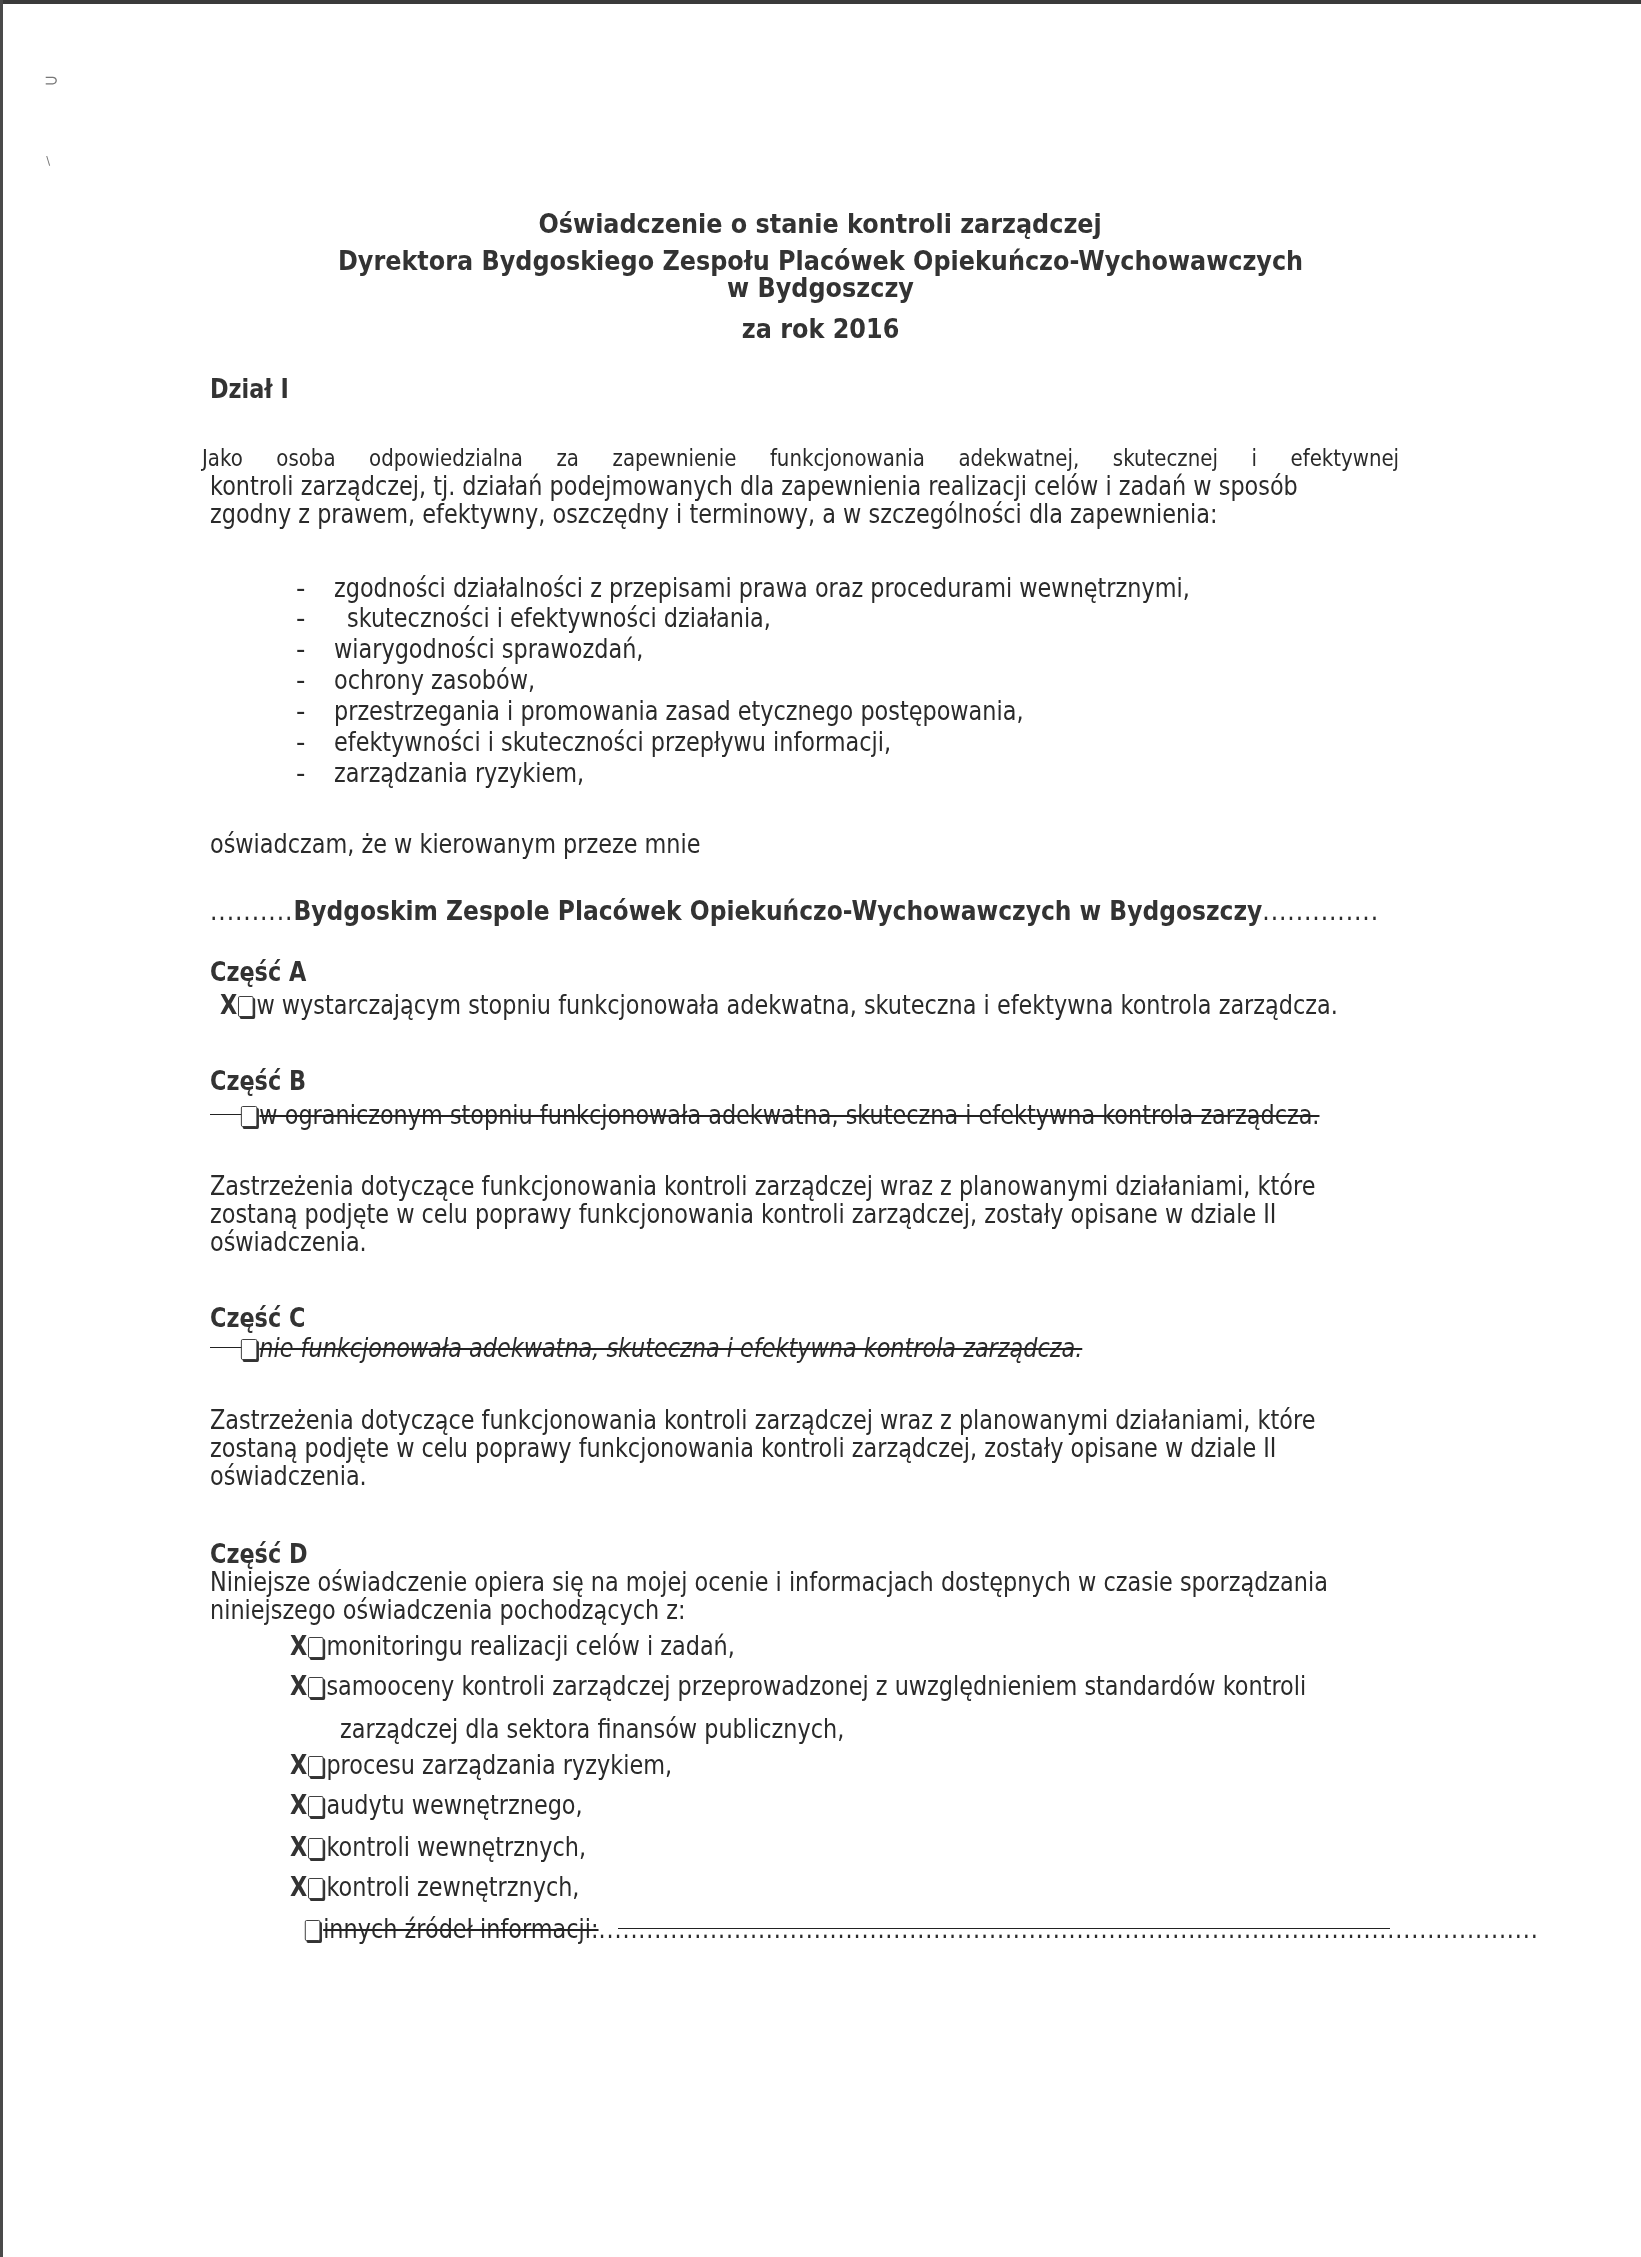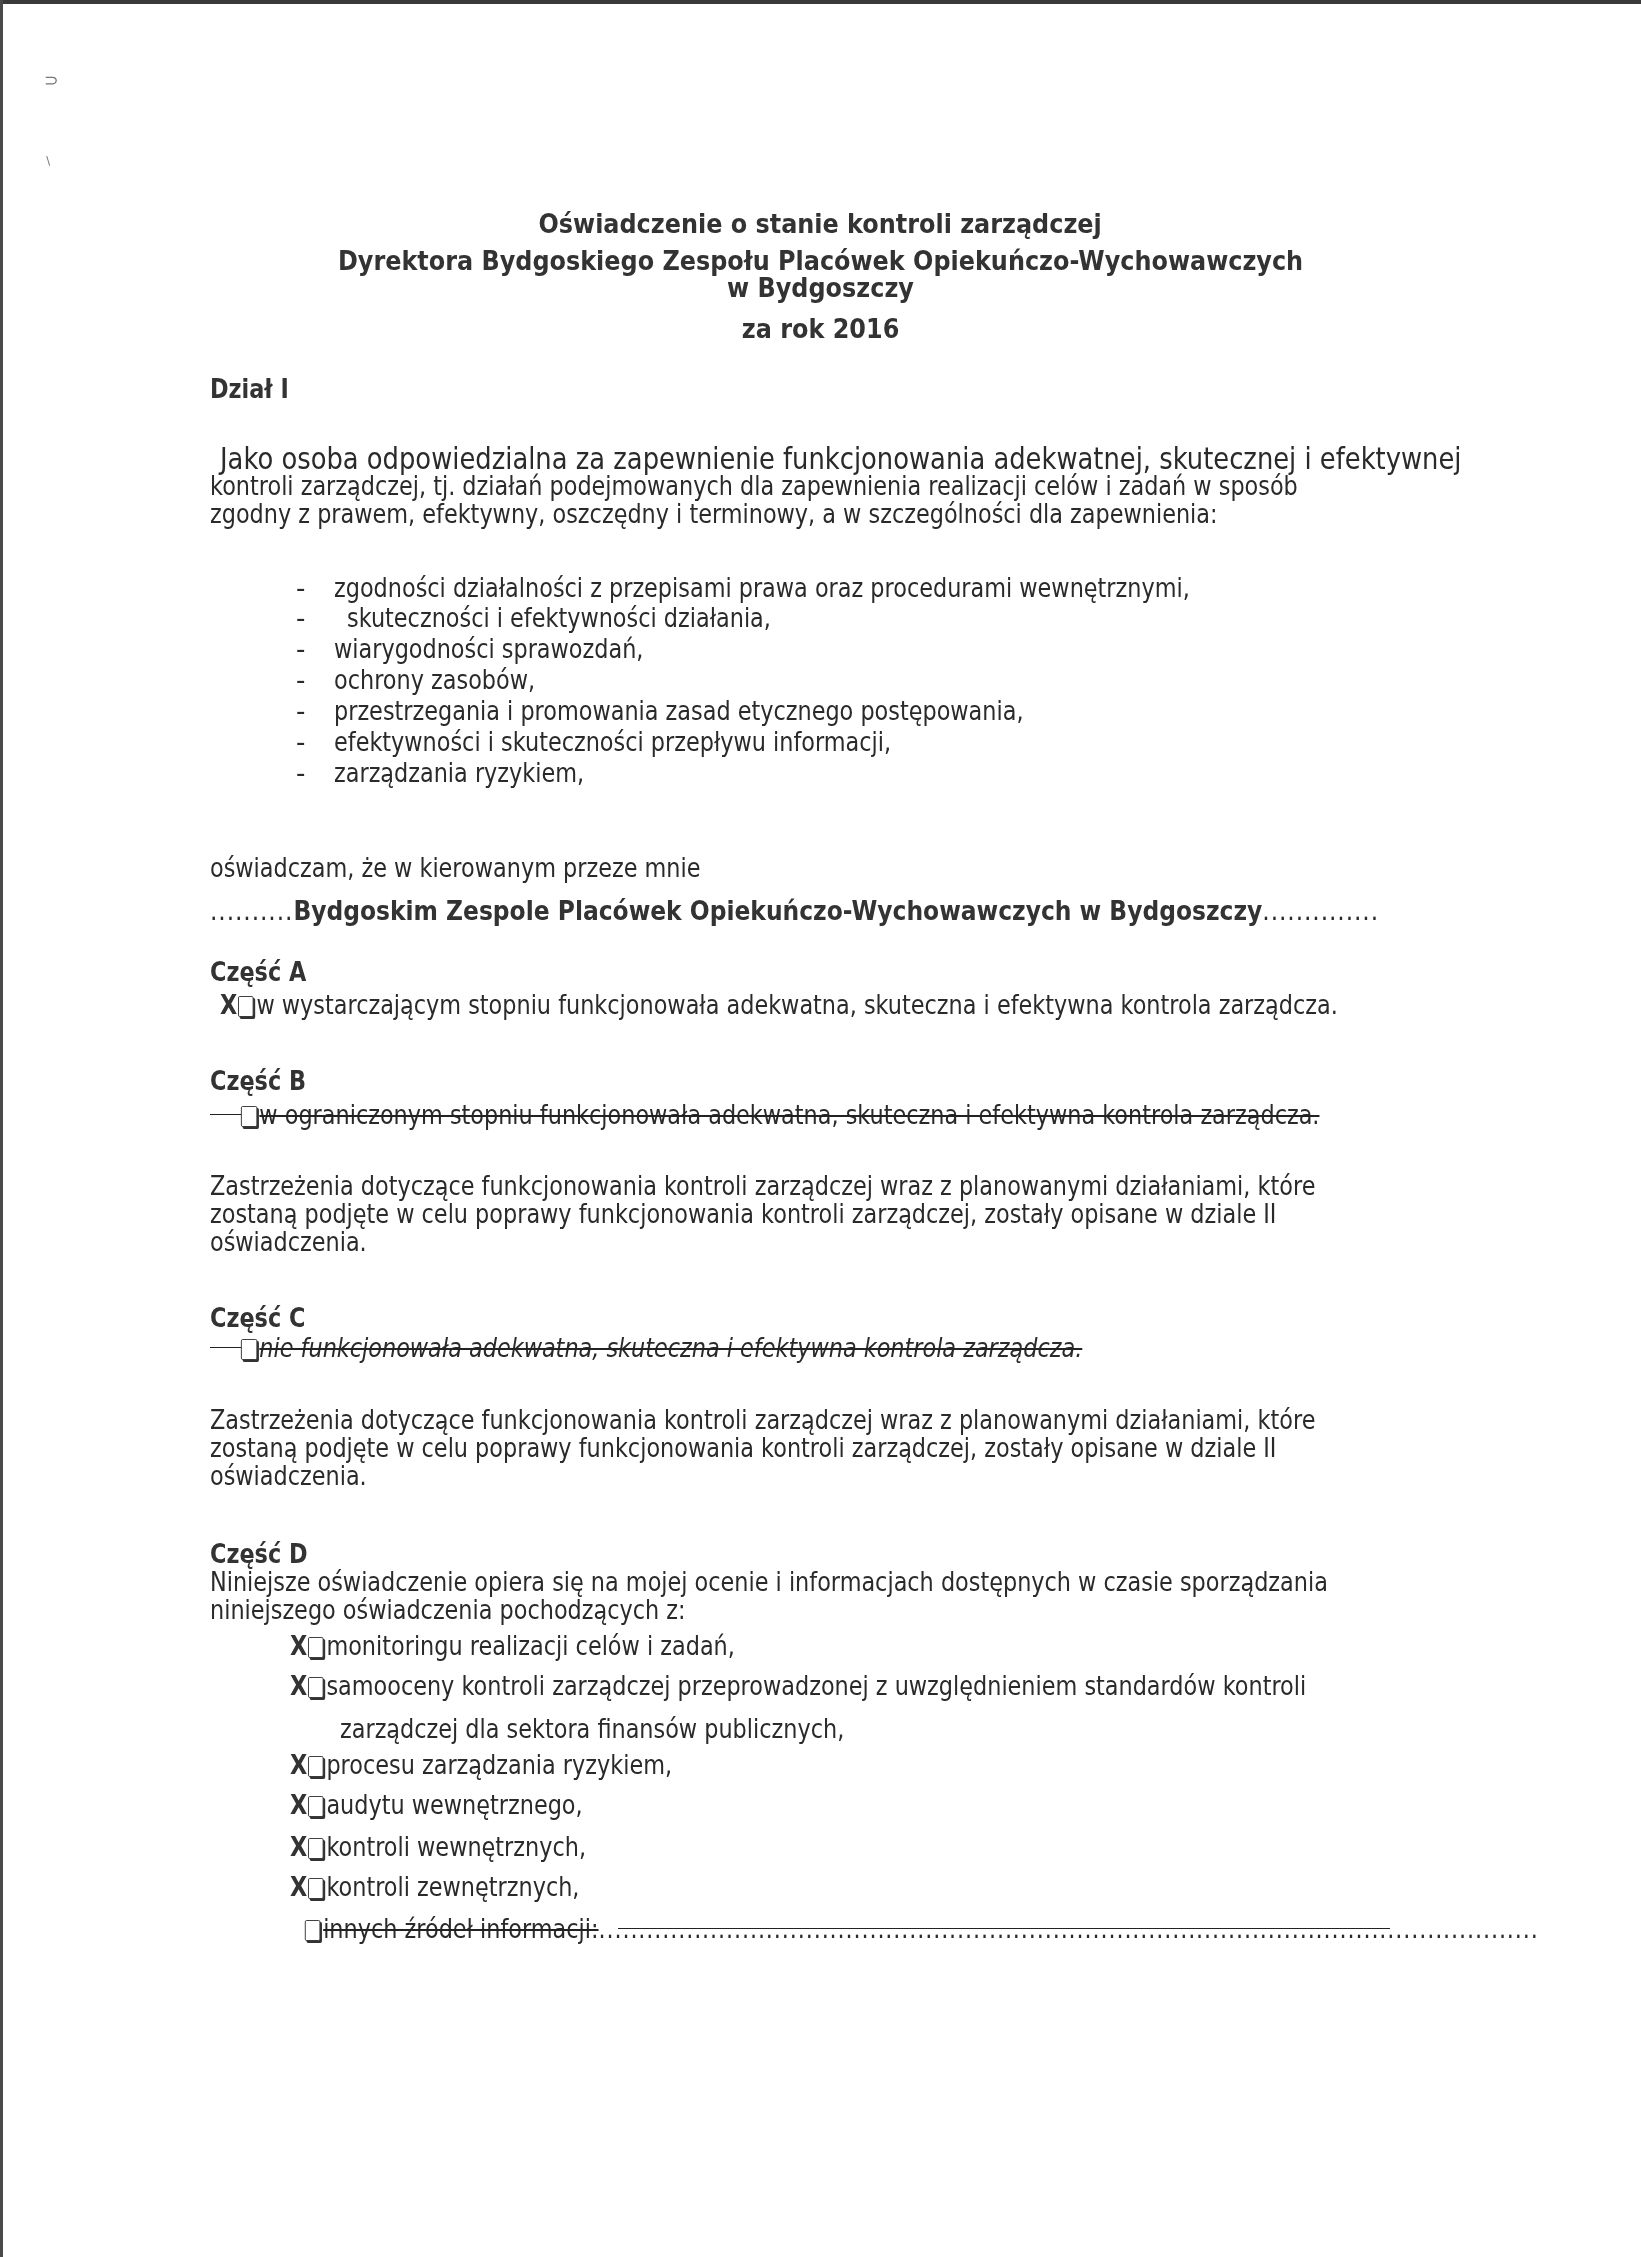--- a/index.html
+++ b/index.html
@@ -17,21 +17,21 @@
     position: absolute; white-space: nowrap;
     font-size: 26px; line-height: 33px;
     transform-origin: left center;
   }
   .title {
     position: absolute; left: 0; width: 1641px; text-align: center;
     font-weight: bold; font-size: 26px; line-height: 33px; color: #333;
   }
   .title span { display: inline-block; transform: scaleX(0.92); }
   .bold { font-weight: bold; color: #333; }
-  .justify-line { position: absolute; left: 220px; width: 1197px; font-size: 30px; line-height: 33px;
+  .justify-line { position: absolute; left: 202px; width: 1197px; font-size: 23px; line-height: 33px;
     text-align: justify; text-align-last: justify; white-space: nowrap; }
   .justify-line span { display: inline-block; }
   .narrow { display: inline-block; transform: scaleX(0.86); transform-origin: left center; }
   .dash { position: absolute; font-size: 26px; line-height: 33px; }
   .cb {
     display: inline-block; width: 16.4px; height: 19.3px; border: 1.9px solid #333;
     border-radius: 1.9px; vertical-align: -2.9px; margin: 0 2.9px 0 1px;
     box-shadow: 1.9px 1.9px 0 #333; background: #fff;
   }
   .xmark { font-weight: bold; font-size: 26px; color: #333; }
@@ -71,21 +71,21 @@
     <div class="dash" style="left:296px; top:664px;">-</div>
     <div class="line" style="left:334px; top:664px;"><span class="narrow">ochrony zasobów,</span></div>
     <div class="dash" style="left:296px; top:695px;">-</div>
     <div class="line" style="left:334px; top:695px;"><span class="narrow">przestrzegania i promowania zasad etycznego postępowania,</span></div>
     <div class="dash" style="left:296px; top:726px;">-</div>
     <div class="line" style="left:334px; top:726px;"><span class="narrow">efektywności i skuteczności przepływu informacji,</span></div>
     <div class="dash" style="left:296px; top:757px;">-</div>
     <div class="line" style="left:334px; top:757px;"><span class="narrow">zarządzania ryzykiem,</span></div>
   </div>
 
-  <div class="line" style="left:210px; top:852px;"><span class="narrow">oświadczam, że w kierowanym przeze mnie</span></div>
+  <div class="line" style="left:210px; top:828px;"><span class="narrow">oświadczam, że w kierowanym przeze mnie</span></div>
 
   <div class="line" style="left:210px; top:895px;">
     <span class="narrow" style="transform:scaleX(0.9);">
       <span class="dots">..........</span><span class="bold">Bydgoskim Zespole Placówek Opiekuńczo-Wychowawczych w Bydgoszczy</span><span class="dots">..............</span>
     </span>
   </div>
 
   <div class="line bold" style="left:210px; top:956px;"><span class="narrow">Część A</span></div>
   <div class="line" style="left:220px; top:989px;">
     <span class="narrow">

